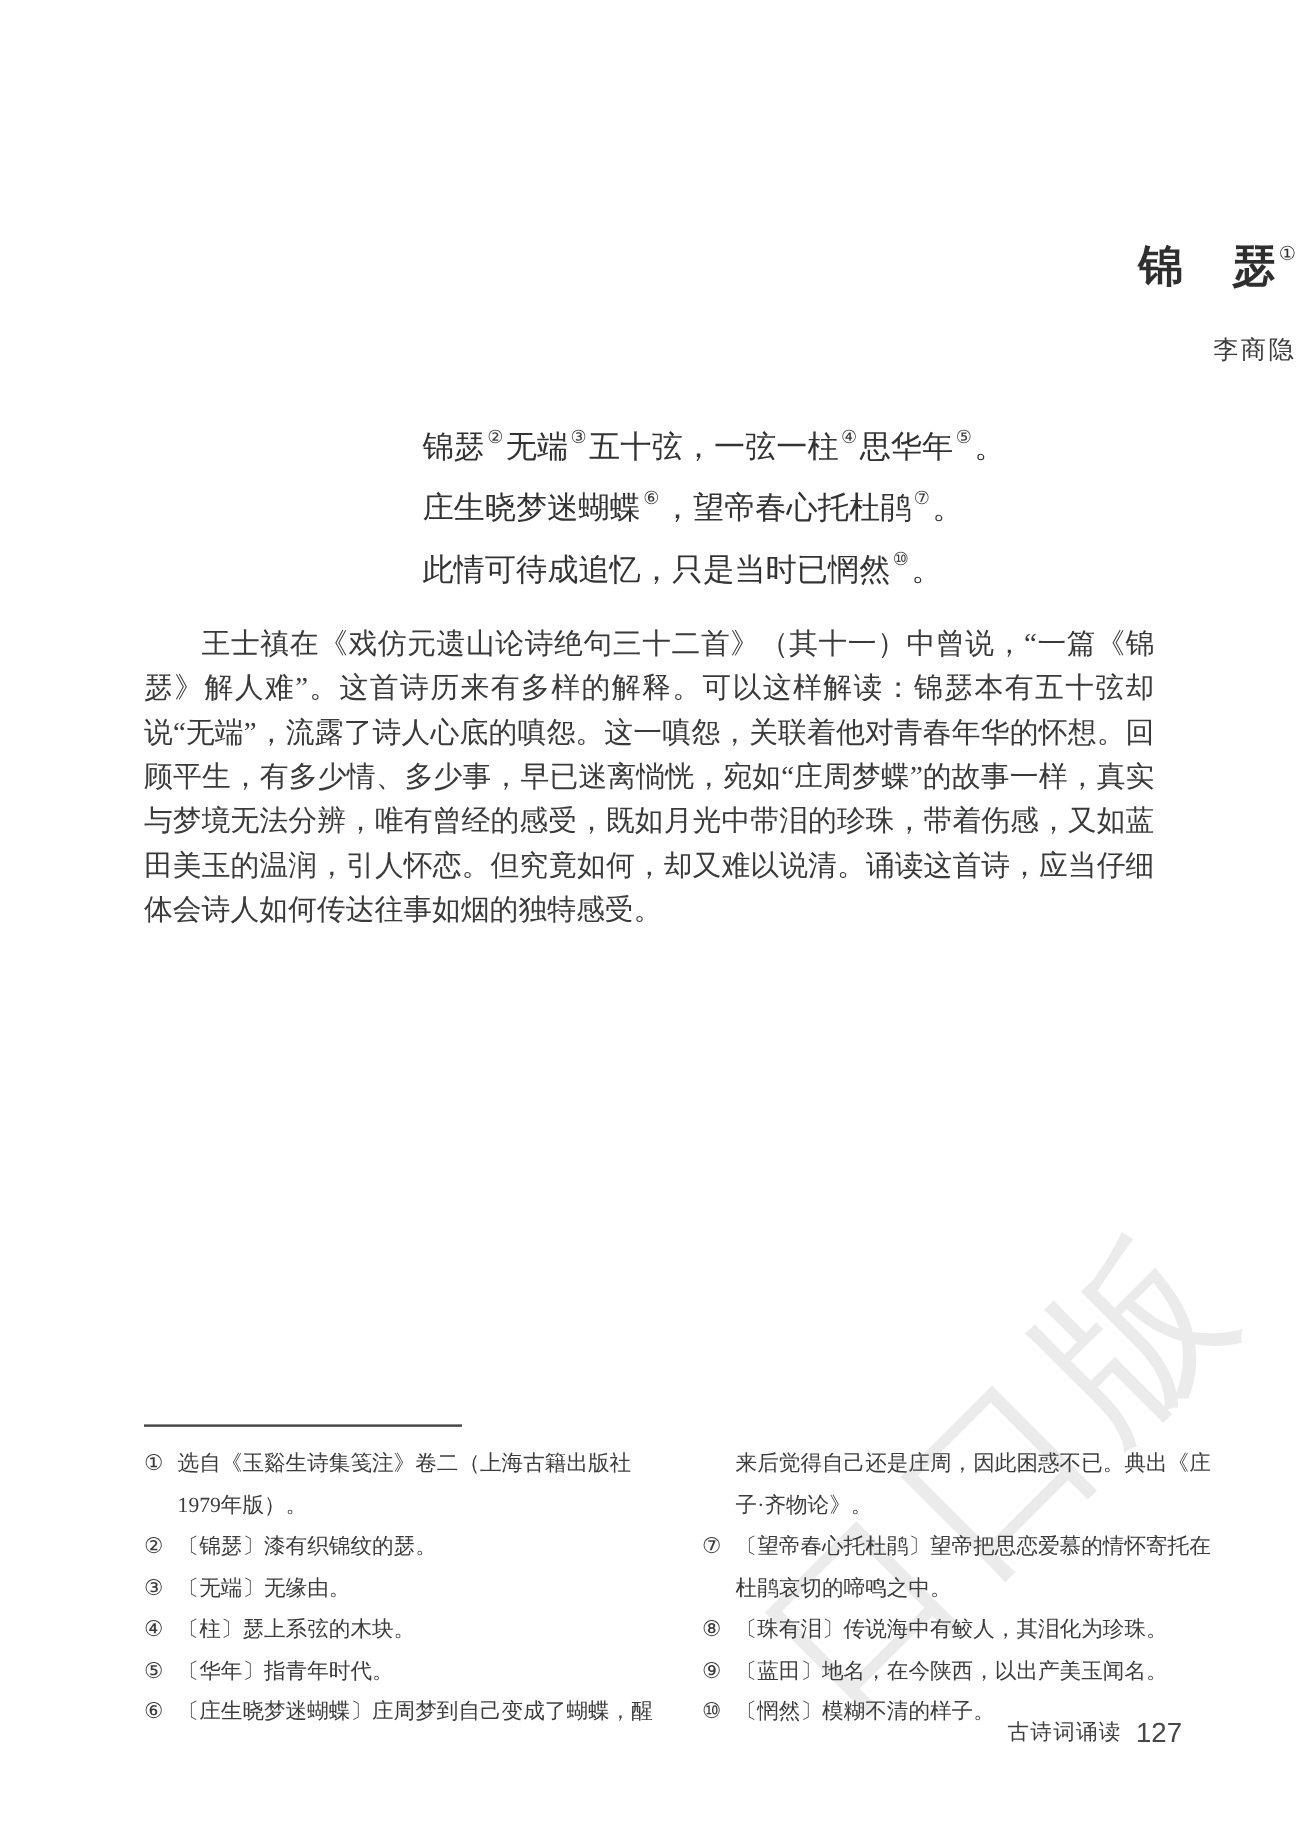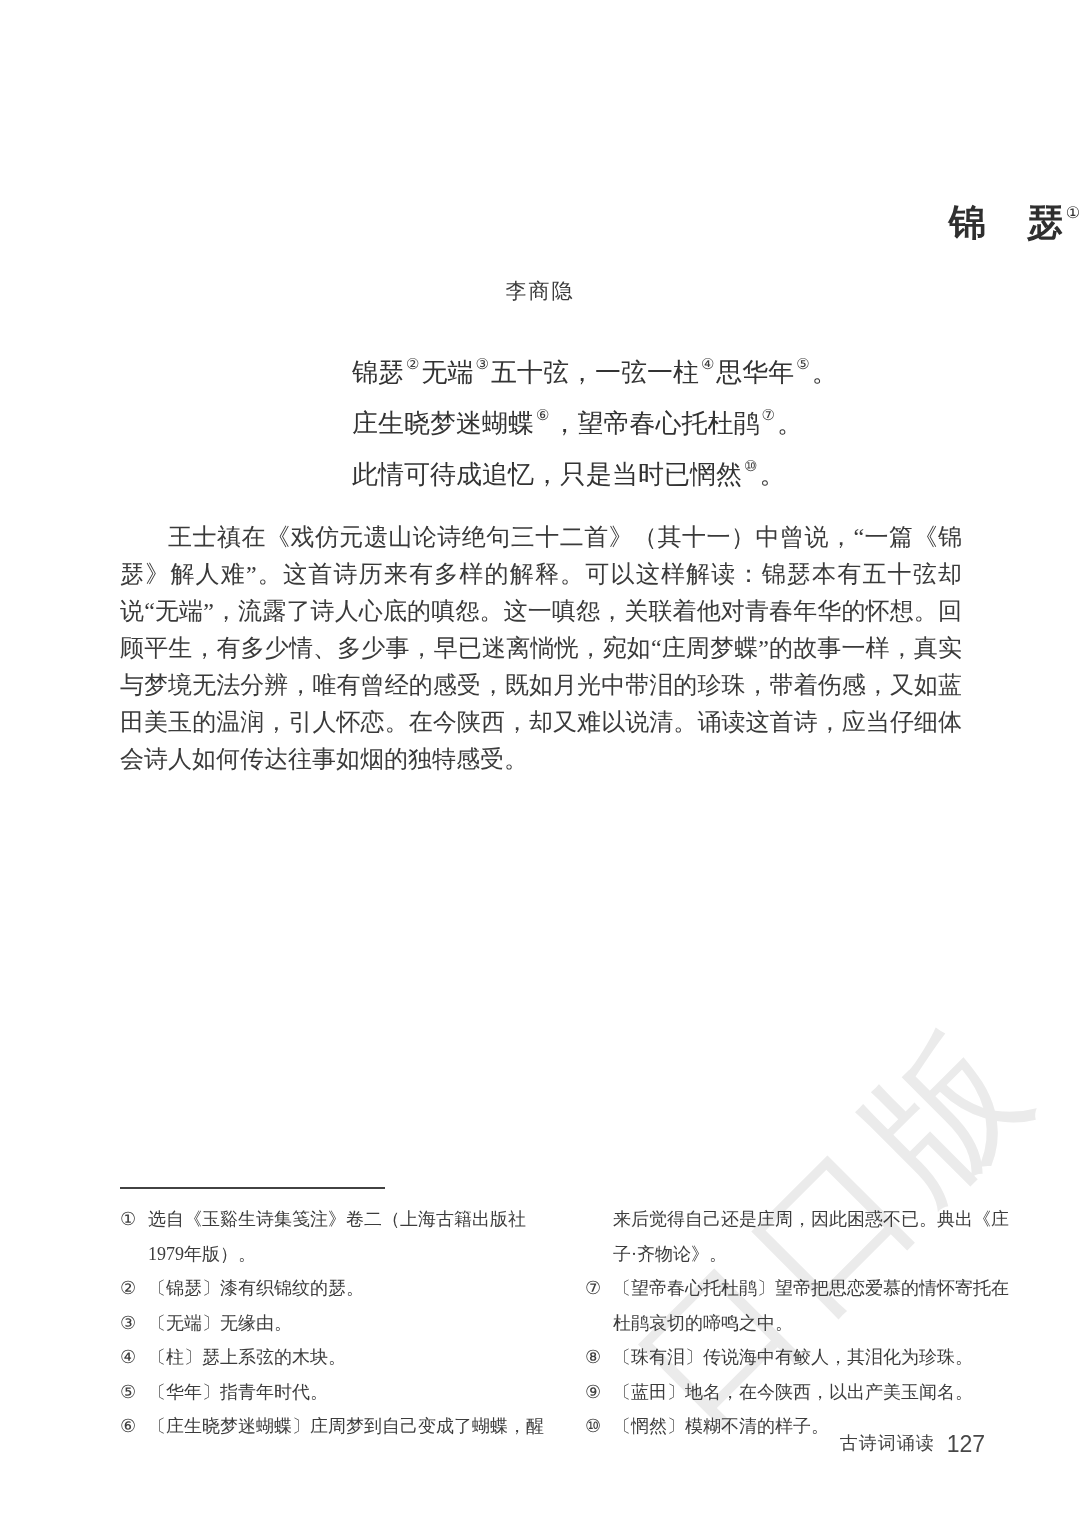--- a/index.html
+++ b/index.html
@@ -61,21 +61,21 @@
     line-height: 0;
     letter-spacing: 0;
   }
 
   
   .author {
     position: absolute;
     top: 277px;
     left: 0;
     width: 100%;
-    text-align: center;
+    text-align: right;
     font-size: 21px;
     letter-spacing: 2px;
     color: #3c3c3c;
   }
 
   
   .poem {
     position: absolute;
     top: 340px;
     left: 338px;
@@ -165,21 +165,21 @@
     <h1 class="title"><span>锦　瑟</span><sup>①</sup></h1>
 
     <div class="author">李商隐</div>
 
     <div class="poem">
       <p><span>锦瑟</span><sup>②</sup><span>无端</span><sup>③</sup><span>五十弦，一弦一柱</span><sup>④</sup><span>思华年</span><sup>⑤</sup><span>。</span></p>
       <p><span>庄生晓梦迷蝴蝶</span><sup>⑥</sup><span>，望帝春心托杜鹃</span><sup>⑦</sup><span>。</span></p>
       <p><span>此情可待成追忆，只是当时已惘然</span><sup>⑩</sup><span>。</span></p>
     </div>
 
-    <p class="commentary">王士禛在《戏仿元遗山论诗绝句三十二首》（其十一）中曾说，“一篇《锦瑟》解人难”。这首诗历来有多样的解释。可以这样解读：锦瑟本有五十弦却说“无端”，流露了诗人心底的嗔怨。这一嗔怨，关联着他对青春年华的怀想。回顾平生，有多少情、多少事，早已迷离惝恍，宛如“庄周梦蝶”的故事一样，真实与梦境无法分辨，唯有曾经的感受，既如月光中带泪的珍珠，带着伤感，又如蓝田美玉的温润，引人怀恋。在今陕西，却又难以说清。诵读这首诗，应当仔细体会诗人如何传达往事如烟的独特感受。</p>
+    <p class="commentary">王士禛在《戏仿元遗山论诗绝句三十二首》（其十一）中曾说，“一篇《锦瑟》解人难”。这首诗历来有多样的解释。可以这样解读：锦瑟本有五十弦却说“无端”，流露了诗人心底的嗔怨。这一嗔怨，关联着他对青春年华的怀想。回顾平生，有多少情、多少事，早已迷离惝恍，宛如“庄周梦蝶”的故事一样，真实与梦境无法分辨，唯有曾经的感受，既如月光中带泪的珍珠，带着伤感，又如蓝田美玉的温润，引人怀恋。但究竟如何，却又难以说清。诵读这首诗，应当仔细体会诗人如何传达往事如烟的独特感受。</p>
 
     <hr class="fn-rule">
 
     <div class="footnotes">
       <div class="fn-col">
         <div class="fn-item">
             <span class="fn-marker">①</span>
             <span class="fn-text">选自《玉谿生诗集笺注》卷二（上海古籍出版社1979年版）。</span>
           </div>
         <div class="fn-item">

